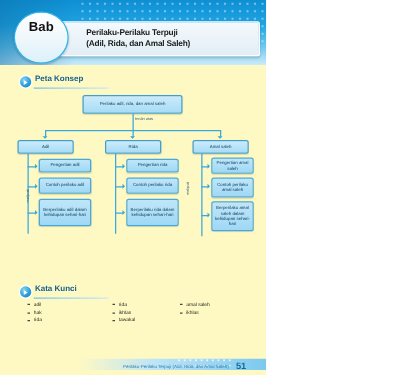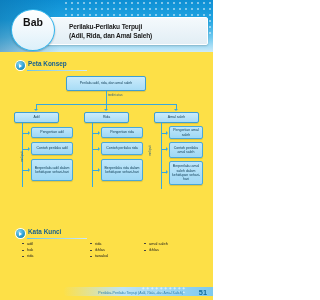--- a/index.html
+++ b/index.html
@@ -2,21 +2,21 @@
 <html><head>
 <meta charset="utf-8">
 <style>
   html,body{margin:0;padding:0;}
   body{
     width:213px;height:300px;overflow:hidden;
     background:#ffffff;
     font-family:"Liberation Sans", sans-serif;
     position:relative;
   }
-  .page{position:absolute;inset:0;background:#fde047;}
+  .page{position:absolute;inset:0;background:#fef9c3;}
 
   
   .banner{
     position:absolute;left:0;top:0;width:213px;height:52px;
     background:linear-gradient(180deg,#0e8fd4 0%,#1fa4e2 38%,#6fc9ef 72%,#cdebf9 100%);
     overflow:hidden;
   }
   .dots{
     position:absolute;right:0;top:0;width:150px;height:34px;
     background-image:radial-gradient(circle, rgba(255,255,255,.55) 0.9px, rgba(255,255,255,0) 1.2px);
@@ -137,21 +137,21 @@
   }
   .foot-dots{
     position:absolute;right:26px;bottom:7px;width:46px;height:7px;
     background-image:radial-gradient(circle, rgba(255,255,255,.75) 0.8px, rgba(255,255,255,0) 1.1px);
     background-size:4.5px 4.5px;
   }
   .foot-text{
     position:absolute;right:30px;bottom:5px;font-size:3.6px;color:#2b7fae;white-space:nowrap;
   }
   .page-no{
-    position:absolute;right:6px;bottom:3px;font-size:7.4px;font-weight:bold;color:#0f6b9c;
+    position:absolute;right:16px;bottom:3px;font-size:7.4px;font-weight:bold;color:#0f6b9c;
   }
 </style>
 </head>
 <body>
 
 <div class="page">
 
   <div class="banner">
     <div class="banner-fade"></div>
     <div class="dots"></div>

